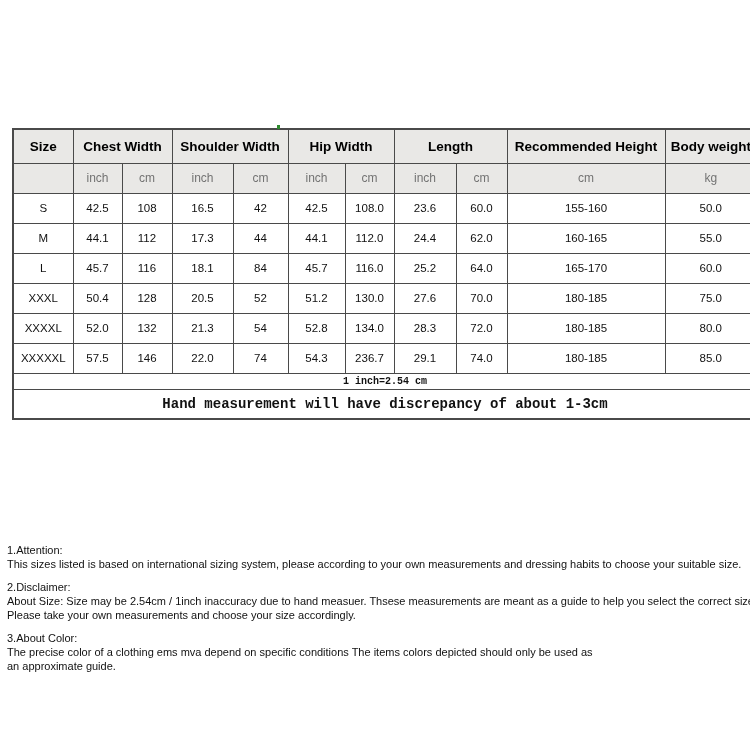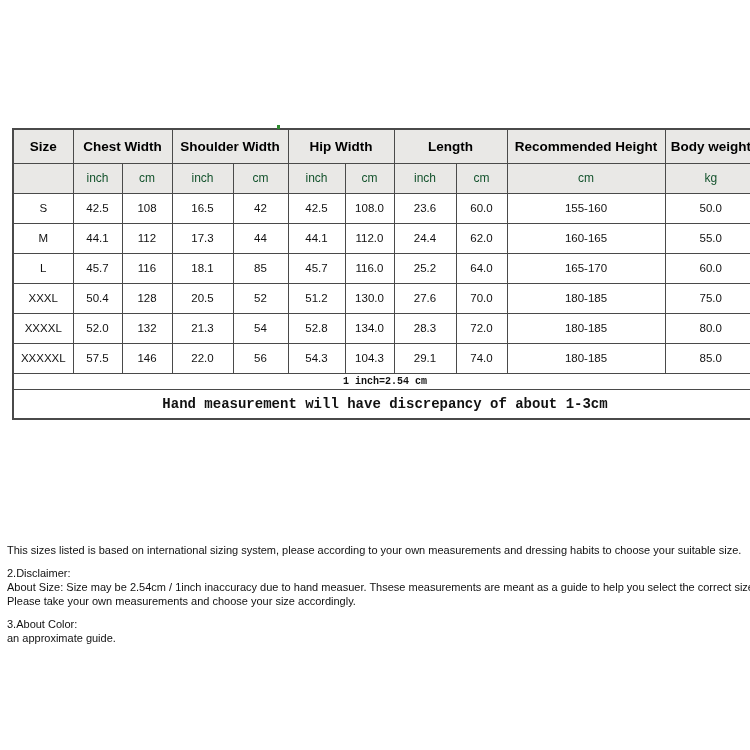--- a/index.html
+++ b/index.html
@@ -34,21 +34,21 @@
     background: var(--header-bg, #e9e8e6);
     font-size: 13.5px;
     font-weight: bold;
     color: #000000;
   }
   tr.h2 th {
     height: 30px;
     background: var(--header-bg, #e9e8e6);
     font-size: 12px;
     font-weight: normal;
-    color: #14532d;
+    color: #737373;
   }
   tbody tr td {
     height: 30px;
     font-size: 11.5px;
     color: #111111;
     background: #ffffff;
   }
   tr.note-row-1 td {
     height: 16px;
     font-family: "Liberation Mono", monospace;
@@ -147,21 +147,21 @@
           <td>24.4</td>
           <td>62.0</td>
           <td>160-165</td>
           <td>55.0</td>
         </tr>
         <tr>
           <td>L</td>
           <td>45.7</td>
           <td>116</td>
           <td>18.1</td>
-          <td>85</td>
+          <td>84</td>
           <td>45.7</td>
           <td>116.0</td>
           <td>25.2</td>
           <td>64.0</td>
           <td>165-170</td>
           <td>60.0</td>
         </tr>
         <tr>
           <td>XXXL</td>
           <td>50.4</td>
@@ -186,23 +186,23 @@
           <td>28.3</td>
           <td>72.0</td>
           <td>180-185</td>
           <td>80.0</td>
         </tr>
         <tr>
           <td>XXXXXL</td>
           <td>57.5</td>
           <td>146</td>
           <td>22.0</td>
-          <td>56</td>
+          <td>74</td>
           <td>54.3</td>
-          <td>104.3</td>
+          <td>236.7</td>
           <td>29.1</td>
           <td>74.0</td>
           <td>180-185</td>
           <td>85.0</td>
         </tr>
       </tbody>
     <tfoot>
       <tr class="note-row-1">
         <td colspan="11">1 inch=2.54 cm</td>
       </tr>
@@ -210,24 +210,26 @@
         <td colspan="11">Hand measurement will have discrepancy of about 1-3cm</td>
       </tr>
     </tfoot>
   </table>
 </div>
 
 <div class="green-marker"></div>
 
 <div class="info">
   <div class="section">
+    <div class="line">1.Attention:</div>
     <div class="line">This sizes listed is based on international sizing system, please according to your own measurements and dressing habits to choose your suitable size.</div>
   </div>
   <div class="section">
     <div class="line">2.Disclaimer:</div>
     <div class="line">About Size: Size may be 2.54cm / 1inch inaccuracy due to hand measuer. Thsese measurements are meant as a guide to help you select the correct size.</div>
     <div class="line">Please take your own measurements and choose your size accordingly.</div>
   </div>
   <div class="section">
     <div class="line">3.About Color:</div>
+    <div class="line">The precise color of a clothing ems mva depend on specific conditions The items colors depicted should only be used as</div>
     <div class="line">an approximate guide.</div>
   </div>
 </div>
 
 </body></html>

